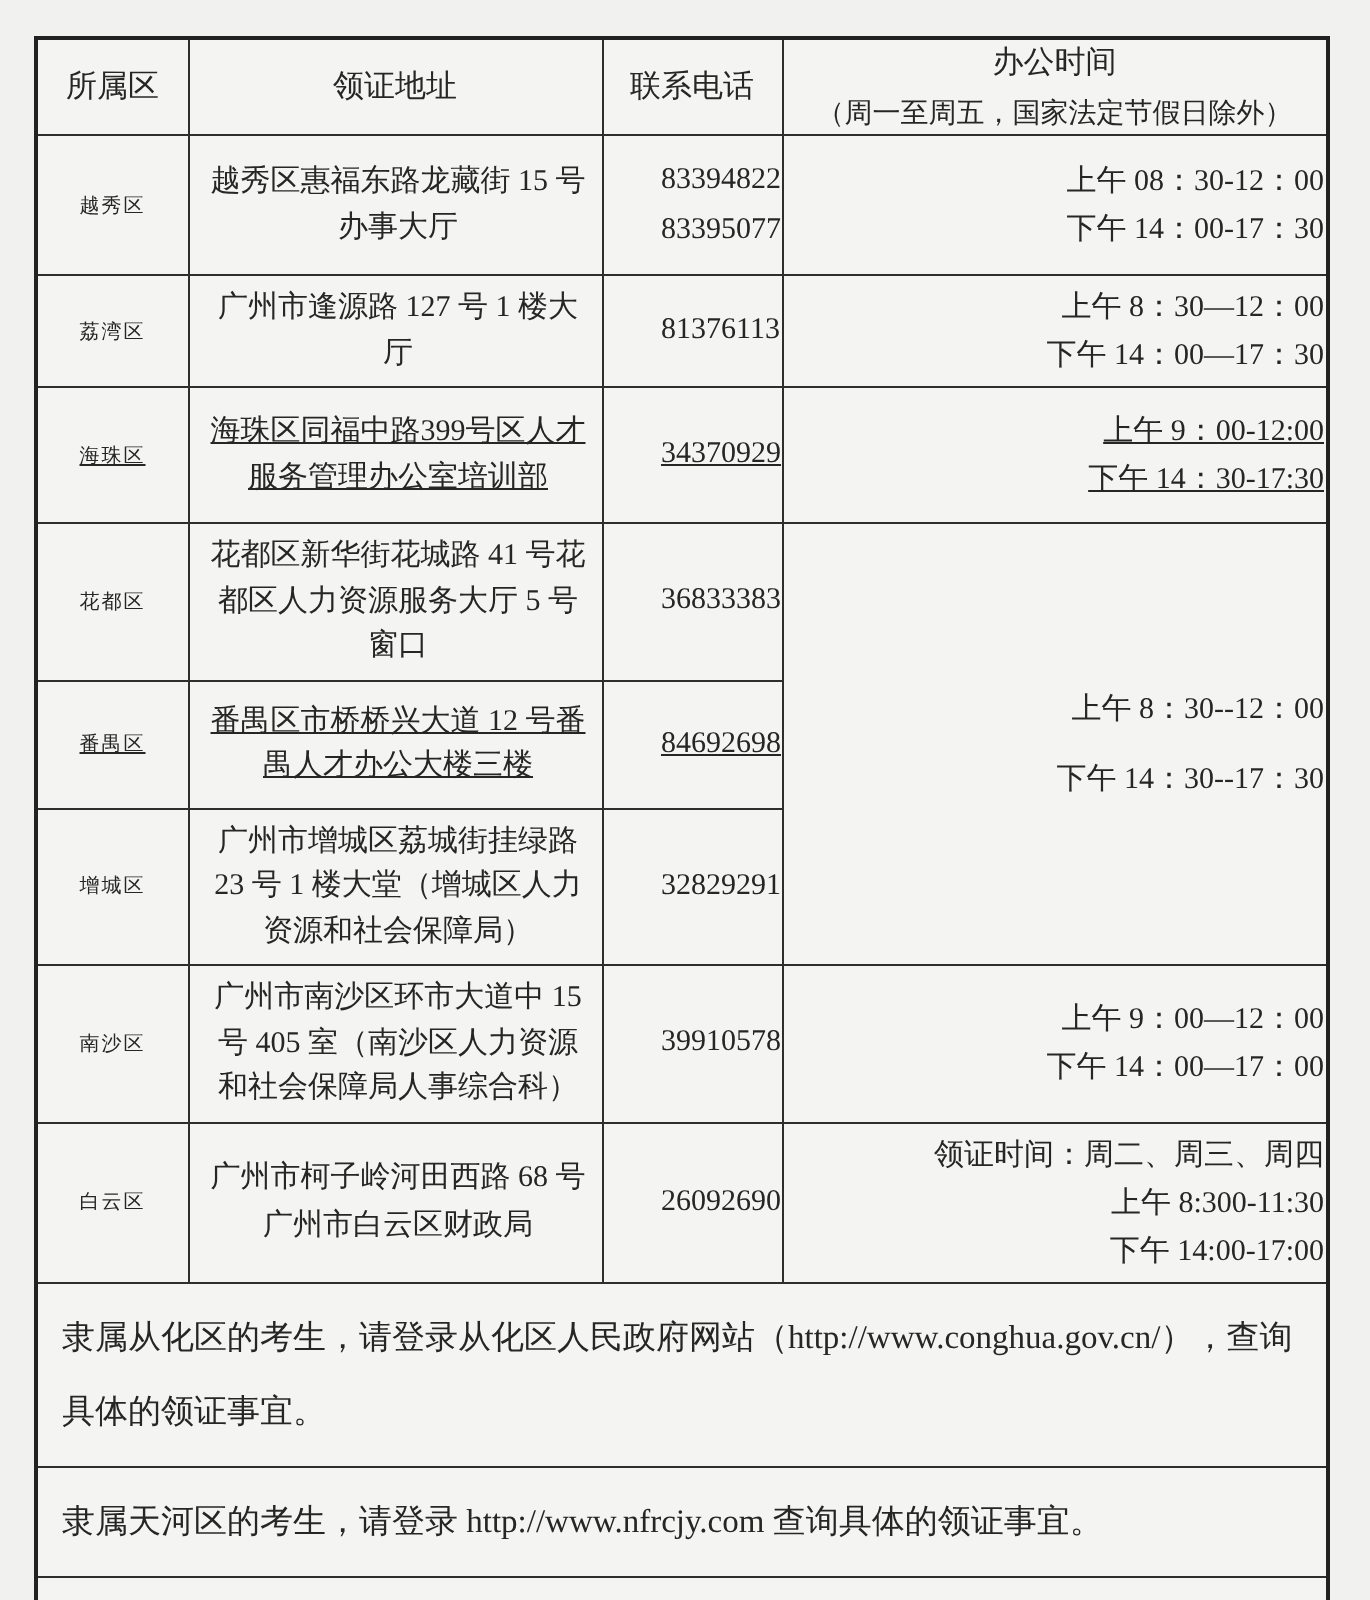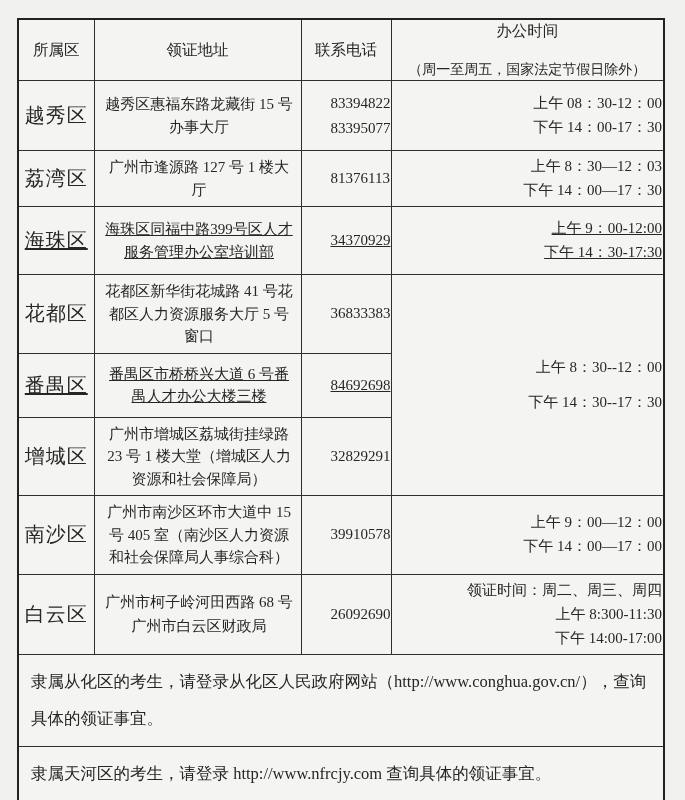--- a/index.html
+++ b/index.html
@@ -23,23 +23,23 @@
     border:1px solid #2e2e2e;
     vertical-align:middle;
     overflow:hidden;
   }
   col.c-district{width:76px;}
   col.c-address{width:207px;}
   col.c-phone{width:90px;}
   col.c-hours{width:273px;}
 
   .hd{text-align:center;font-size:15.5px;}
-  .hd .sub{font-size:14px;margin-top:19px;}
-
-  .district{text-align:center;font-size:20px;letter-spacing:1px;}
+  .hd .sub{font-size:14px;margin-top:6px;}
+
+  .district{text-align:center;font-size:10px;letter-spacing:1px;}
   .addr{text-align:center;font-size:15px;line-height:1.5;padding:3px 6px 3px 9px;}
   .addr div{margin:2px 0;}
   .phone{text-align:center;font-size:15px;padding-left:29px;}
   .phone div{margin:8px 0;}
   .hours{text-align:right;font-size:15px;}
   .hours div{margin:5px 0;}
   .hours-merged div{margin:16px 0;}
   .hours-bold{font-weight:normal;}
   .fn{
     text-align:left;
@@ -94,21 +94,21 @@
 
     <tr style="height:49px;">
       <td class="district">荔湾区</td>
       <td class="addr">
         <div>广州市逢源路 127 号 1 楼大厅</div>
       </td>
       <td class="phone">
         <div>81376113</div>
       </td>
       <td class="hours">
-        <div>上午 8：30—12：03</div>
+        <div>上午 8：30—12：00</div>
         <div>下午 14：00—17：30</div>
       </td>
     </tr>
 
     <tr style="height:68px;text-decoration:underline;">
       <td class="district">海珠区</td>
       <td class="addr">
         <div>海珠区同福中路399号区人才服务管理办公室培训部</div>
       </td>
       <td class="phone">
@@ -130,21 +130,21 @@
       </td>
       <td class="hours hours-merged" rowspan="3">
         <div>上午 8：30--12：00</div>
         <div>下午 14：30--17：30</div>
       </td>
     </tr>
 
     <tr style="height:64px;text-decoration:underline;">
       <td class="district">番禺区</td>
       <td class="addr">
-        <div>番禺区市桥桥兴大道 6 号番禺人才办公大楼三楼</div>
+        <div>番禺区市桥桥兴大道 12 号番禺人才办公大楼三楼</div>
       </td>
       <td class="phone">
         <div>84692698</div>
       </td>
     </tr>
 
     <tr style="height:70px;">
       <td class="district">增城区</td>
       <td class="addr">
         <div>广州市增城区荔城街挂绿路 23 号 1 楼大堂（增城区人力资源和社会保障局）</div>

